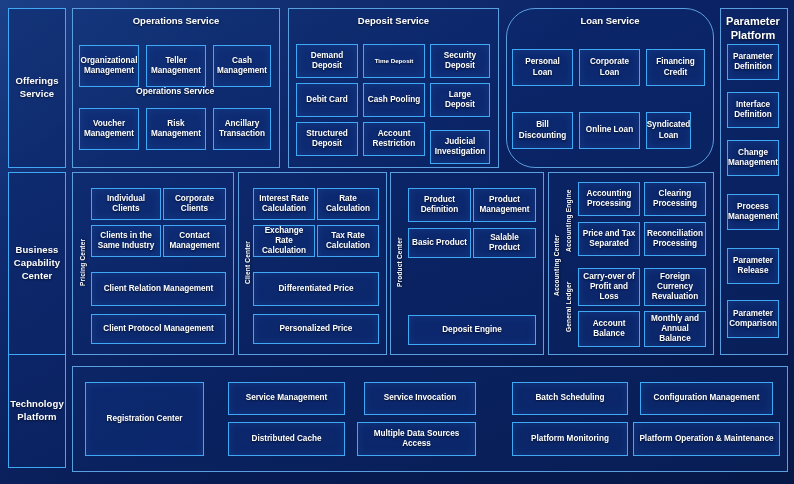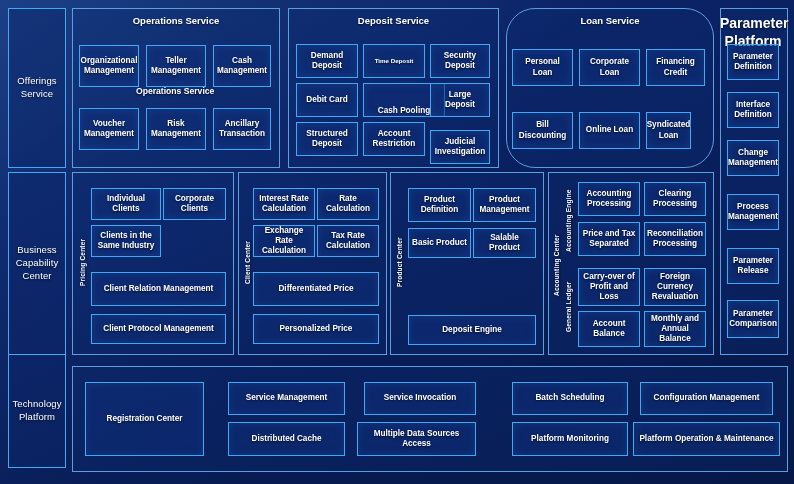--- a/index.html
+++ b/index.html
@@ -14,21 +14,21 @@
     position:relative;width:794px;height:484px;
     background:
       linear-gradient(135deg, rgba(42,88,170,0.40) 0%, rgba(30,66,140,0.22) 22%, rgba(10,32,96,0.00) 48%),
       linear-gradient(160deg,#123070 0%, #0b2366 30%, #081c55 70%, #061847 100%);
   }
   .rowlabel{
     position:absolute;
     border:1px solid #3fa9f5;
     background:rgba(10,38,104,0.45);
     display:flex;align-items:center;justify-content:center;
-    text-align:center;font-size:9.5px;font-weight:normal;line-height:1.35;
+    text-align:center;font-size:9.5px;font-weight:bold;line-height:1.35;
     letter-spacing:.1px;
     text-shadow:0 1px 2px rgba(0,0,0,.6);
   }
   .group{
     position:absolute;
     border:1px solid #4a90d9;
     background:rgba(12,42,112,0.32);
   }
   .group.outer{border-color:#5a9fe0;}
   .grouptitle{
@@ -57,21 +57,21 @@
     text-shadow:0 1px 2px rgba(0,0,0,.65);
   }
   .cell.tiny{font-size:6.2px;}
   .floatlabel{
     position:absolute;font-size:8.6px;font-weight:bold;
     text-shadow:0 1px 2px rgba(0,0,0,.7);
     white-space:nowrap;
   }
   .sidetitle{
     position:absolute;left:0;right:0;
-    text-align:center;font-size:14px;font-weight:bold;line-height:1.3;
+    text-align:center;font-size:11px;font-weight:bold;line-height:1.3;
     text-shadow:0 1px 2px rgba(0,0,0,.65);
   }
 </style>
 </head>
 <body>
 
 <div id="app">
 
   <div class="rowlabel" style="left:8px;top:8px;width:56px;height:158px;">
     <span>Offerings Service</span>
@@ -117,21 +117,21 @@
   <div class="cell tiny" style="left:363px;top:44px;width:62px;height:34px;">
     <span>Time Deposit</span>
     </div>
   <div class="cell" style="left:430px;top:44px;width:60px;height:34px;">
     <span>Security Deposit</span>
     </div>
 
   <div class="cell" style="left:296px;top:83px;width:62px;height:34px;">
     <span>Debit Card</span>
     </div>
-  <div class="cell" style="left:363px;top:83px;width:82px;height:34px;align-items:flex-end;">
+  <div class="cell" style="left:363px;top:83px;width:62px;height:34px;">
     <span>Cash Pooling</span>
     </div>
   <div class="cell" style="left:430px;top:83px;width:60px;height:34px;">
     <span>Large Deposit</span>
     </div>
 
   <div class="cell" style="left:296px;top:122px;width:62px;height:34px;">
     <span>Structured Deposit</span>
     </div>
   <div class="cell" style="left:363px;top:122px;width:62px;height:34px;">
@@ -190,20 +190,23 @@
   <div class="vlabel" style="left:76px;top:200px;width:12px;height:125px;">Pricing Center</div>
 
   <div class="cell" style="left:91px;top:188px;width:70px;height:32px;">
     <span>Individual Clients</span>
     </div>
   <div class="cell" style="left:163px;top:188px;width:63px;height:32px;">
     <span>Corporate Clients</span>
     </div>
   <div class="cell" style="left:91px;top:225px;width:70px;height:32px;">
     <span>Clients in the Same Industry</span>
+    </div>
+  <div class="cell" style="left:163px;top:225px;width:63px;height:32px;">
+    <span>Contact Management</span>
     </div>
   <div class="cell" style="left:91px;top:272px;width:135px;height:34px;">
     <span>Client Relation Management</span>
     </div>
   <div class="cell" style="left:91px;top:314px;width:135px;height:30px;">
     <span>Client Protocol Management</span>
     </div>
 
   <div class="group outer" style="left:238px;top:172px;width:147px;height:181px;"></div>
   <div class="vlabel" style="left:241px;top:205px;width:12px;height:115px;">Client Center</div>

